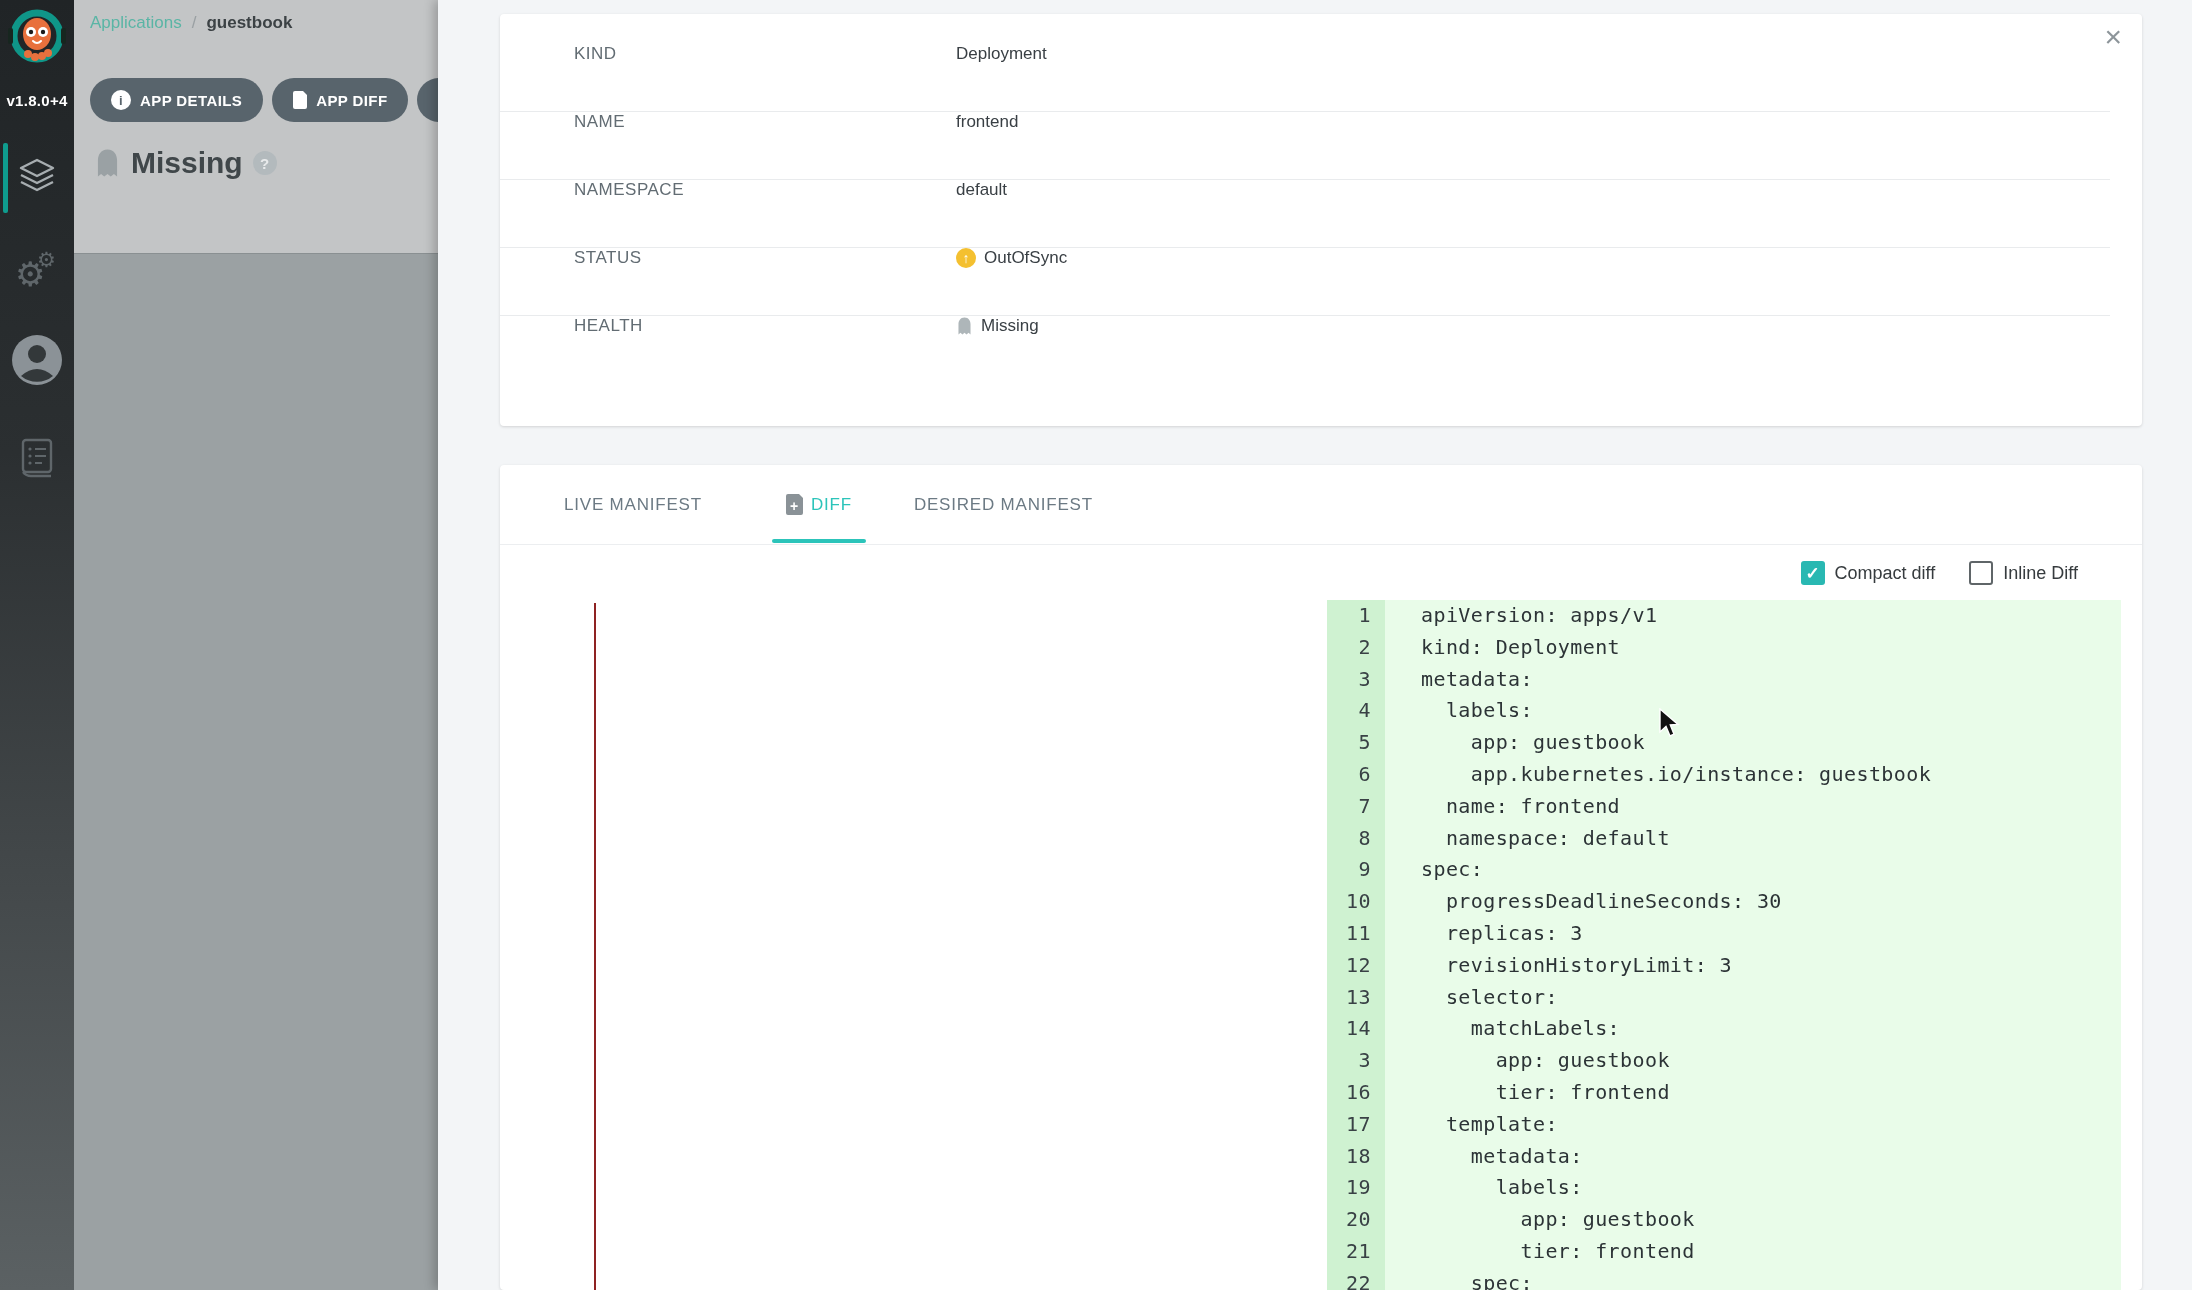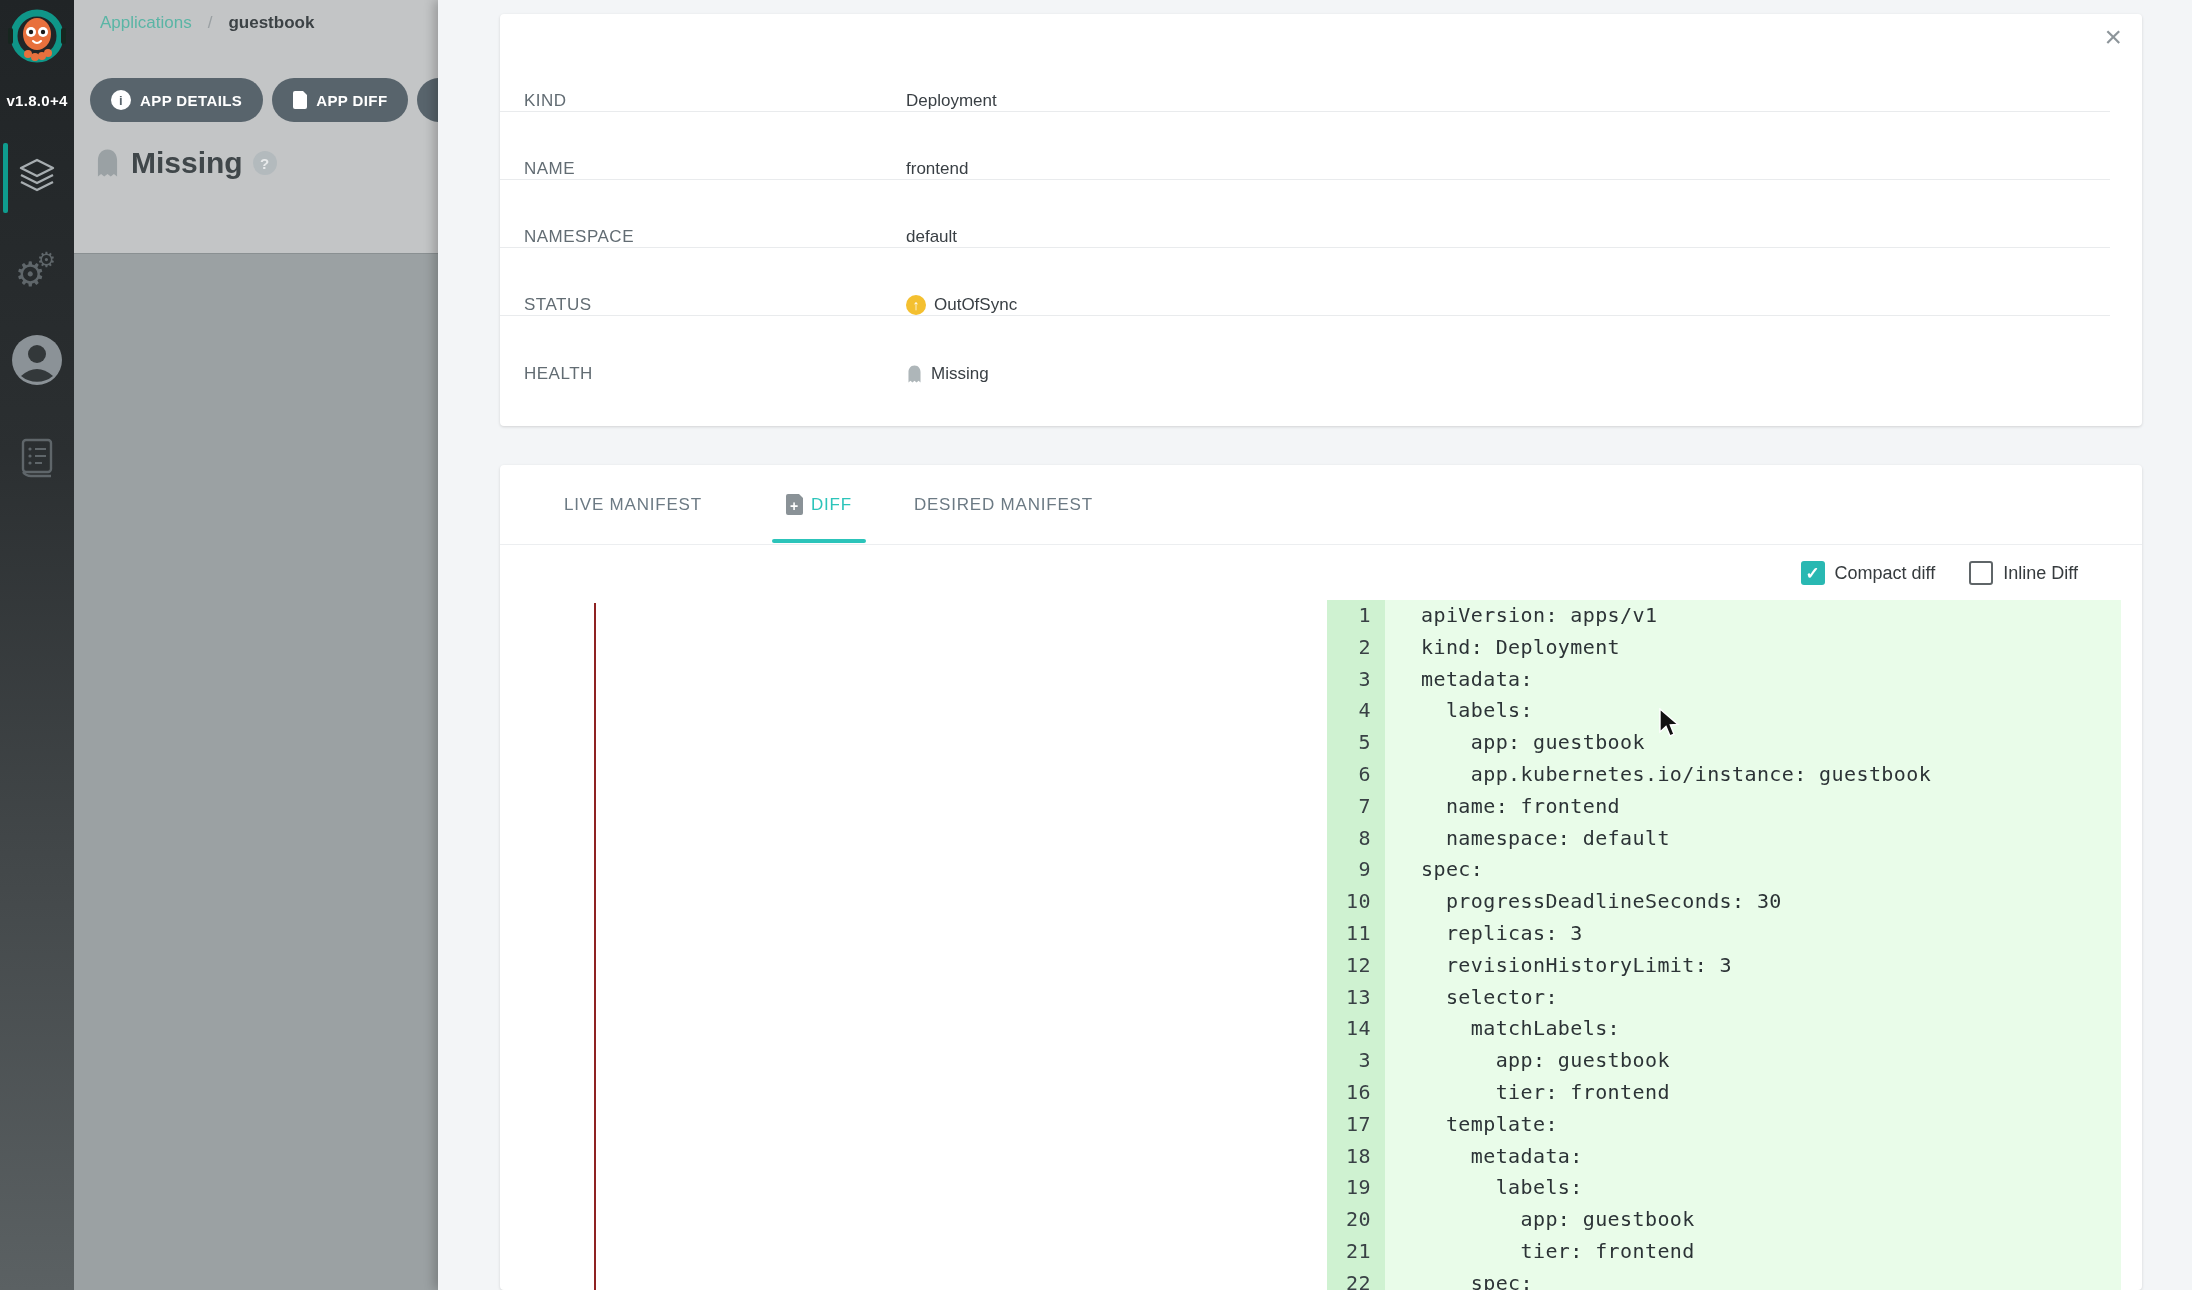--- a/index.html
+++ b/index.html
@@ -20,21 +20,21 @@
   .version{position:absolute;left:0;top:92px;width:74px;text-align:center;
     color:#fff;font-size:15px;font-weight:bold;letter-spacing:.3px}
   .nav-item{position:absolute;left:0;width:74px;display:flex;justify-content:center;cursor:pointer}
   .active-bar{position:absolute;left:3px;top:143px;width:5px;height:70px;background:#0f9c8e;border-radius:2px}
 
   
   .backdrop{position:absolute;left:74px;top:0;width:364px;height:1290px;overflow:hidden;z-index:2}
   .backdrop-top{position:absolute;left:0;top:0;width:100%;height:253px;background:#c3c5c6}
   .backdrop-bottom{position:absolute;left:0;top:253px;width:100%;height:1037px;
     background:#9ba1a3;border-top:1px solid #8a9092}
-  .breadcrumb{position:absolute;left:26px;top:13px;font-size:17px;display:flex;gap:16px;align-items:center}
+  .breadcrumb{position:absolute;left:16px;top:13px;font-size:17px;display:flex;gap:10px;align-items:center}
   .crumb-link{color:var(--link_teal);cursor:pointer}
   .crumb-sep{color:#9aa0a3}
   .crumb-cur{color:#3c4245;font-weight:bold}
   .btn-row{position:absolute;left:16px;top:78px;display:flex;gap:9px}
   .pill-btn{height:44px;border-radius:22px;background:var(--button_bg);color:#fff;border:none;
     display:flex;align-items:center;gap:9px;padding:0 21px;font-size:15px;font-weight:bold;
     letter-spacing:.4px;cursor:pointer;white-space:nowrap;font-family:"Liberation Sans",sans-serif}
   .info-dot{width:20px;height:20px;border-radius:50%;background:#fff;color:var(--button_bg);
     display:flex;align-items:center;justify-content:center;font-size:13px;font-weight:bold}
   .file-glyph{width:14px;height:18px;background:#fff;border-radius:2px;position:relative}
@@ -45,21 +45,21 @@
   .q-dot{width:24px;height:24px;border-radius:50%;background:#b3babd;color:#e9ebec;
     display:flex;align-items:center;justify-content:center;font-size:15px;font-weight:bold}
 
   
   .panel{position:absolute;left:438px;top:0;width:1754px;height:1290px;background:#f3f5f7;
     box-shadow:-4px 0 10px rgba(0,0,0,.22);z-index:4}
   .card{position:absolute;left:62px;width:1642px;background:#fff;border-radius:4px;
     box-shadow:0 1px 3px rgba(0,0,0,.14)}
   .card1{top:14px;height:412px;padding-top:30px}
   .close-x{position:absolute;top:8px;right:20px;font-size:30px;color:#8d959a;cursor:pointer;line-height:1}
-  .drow{height:68px;display:flex;align-items:flex-end;margin:0 32px 0 0;padding-left:24px;
+  .drow{height:68px;display:flex;align-items:flex-start;margin:0 32px 0 0;padding-left:74px;
     border-bottom:1px solid #e9ebed}
   .drow:last-child{border-bottom:none}
   .dlabel{width:382px;font-size:17px;color:#626c73;letter-spacing:.5px}
   .dvalue{font-size:17px;color:#393f44;display:flex;align-items:center;gap:8px}
   .sync-ico{width:20px;height:20px;border-radius:50%;background:var(--status_out_of_sync);
     color:#fff;display:flex;align-items:center;justify-content:center;font-size:14px;font-weight:bold}
 
   .card2{top:465px;height:825px;overflow:hidden}
   .tabs{height:80px;display:flex;align-items:center;padding-left:64px;border-bottom:1px solid #eceef0;position:relative}
   .tab{font-size:17px;letter-spacing:.8px;color:#6c7a84;cursor:pointer;display:flex;

